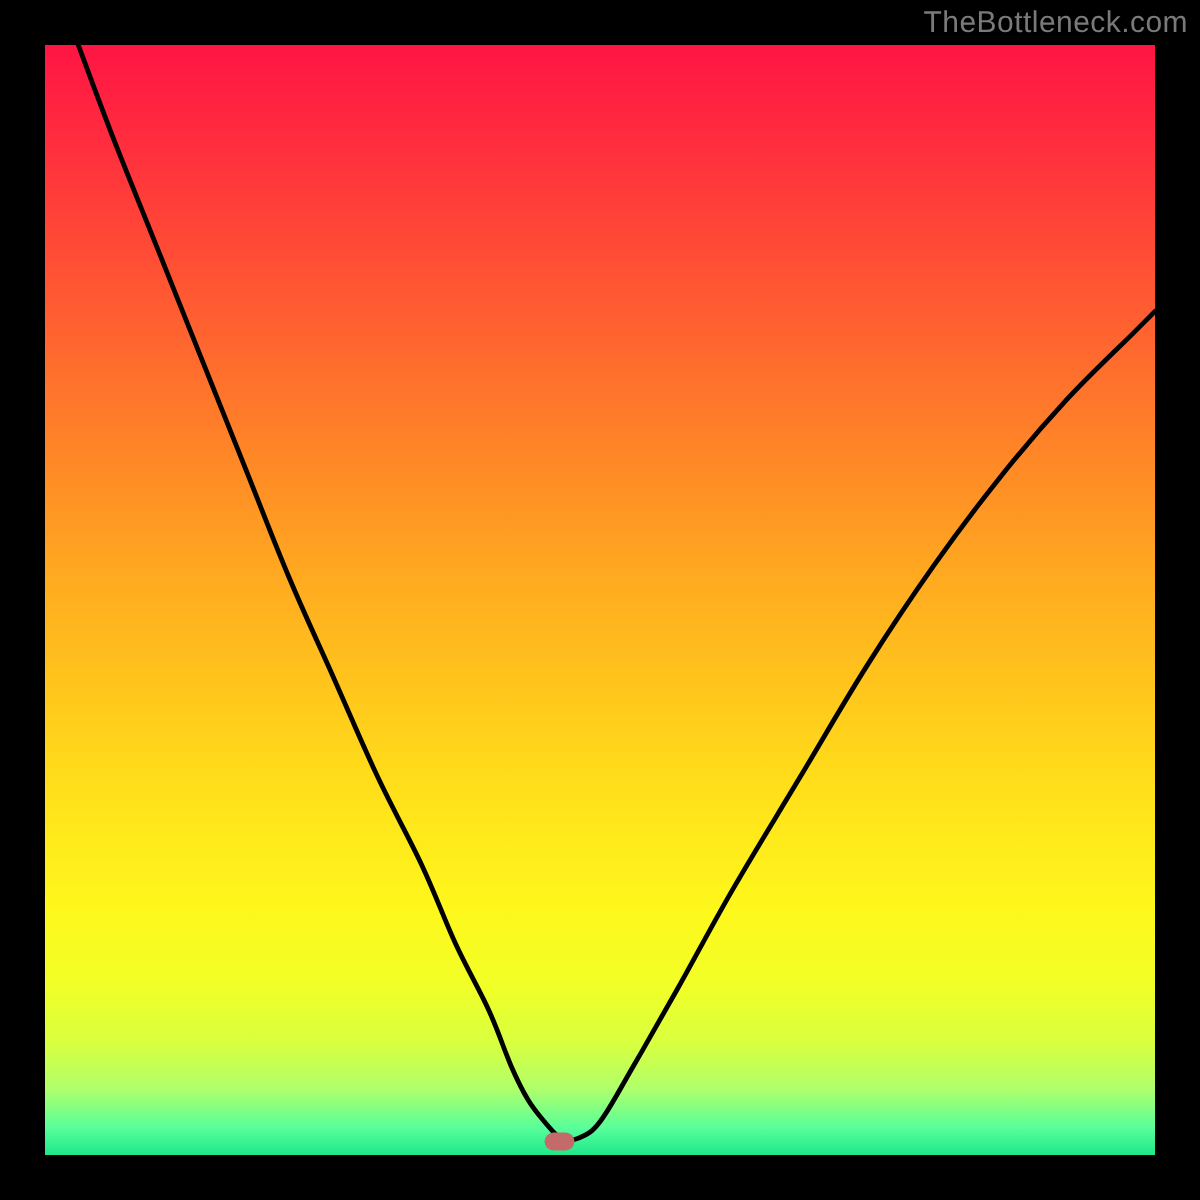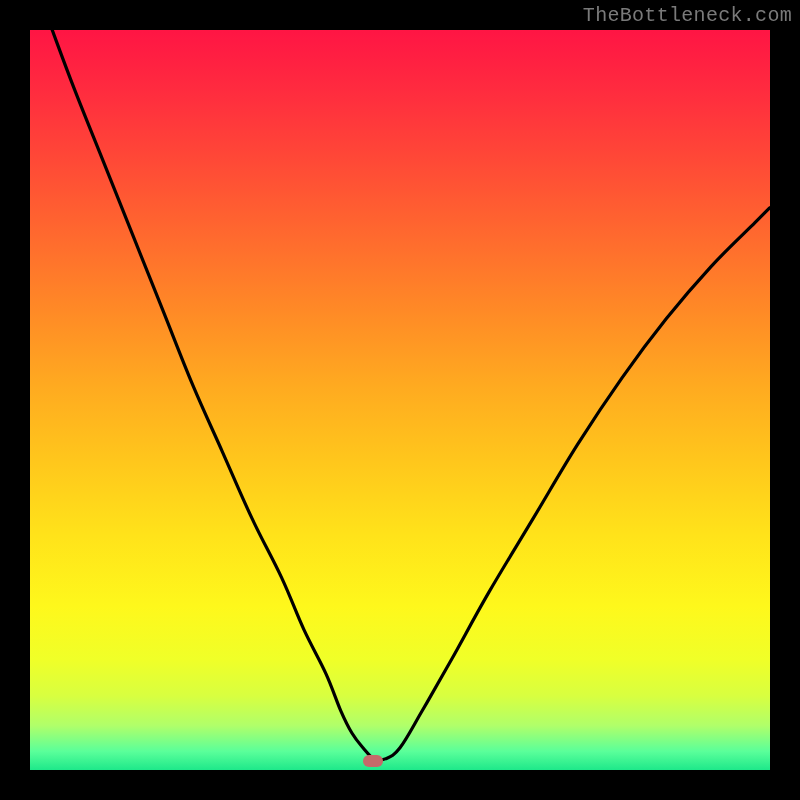--- a/index.html
+++ b/index.html
@@ -9,21 +9,20 @@
     height: 800px;
     overflow: hidden;
     background: #000;
     font-family: Arial, Helvetica, sans-serif;
   }
   .frame {
     position: relative;
     width: 800px;
     height: 620px;
     background: #000;
-    font-family: Liberation Mono, monospace;
   }
   .plot-area {
     position: absolute;
     left: 30px;
     top: 30px;
     width: 740px;
     height: 740px;
     overflow: hidden;
   }
   .gradient {

